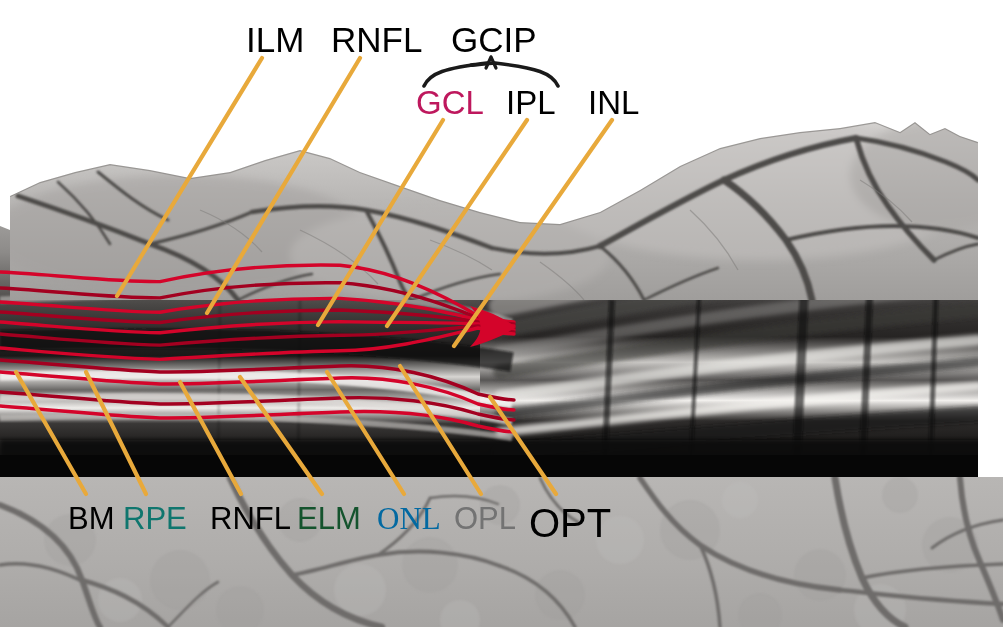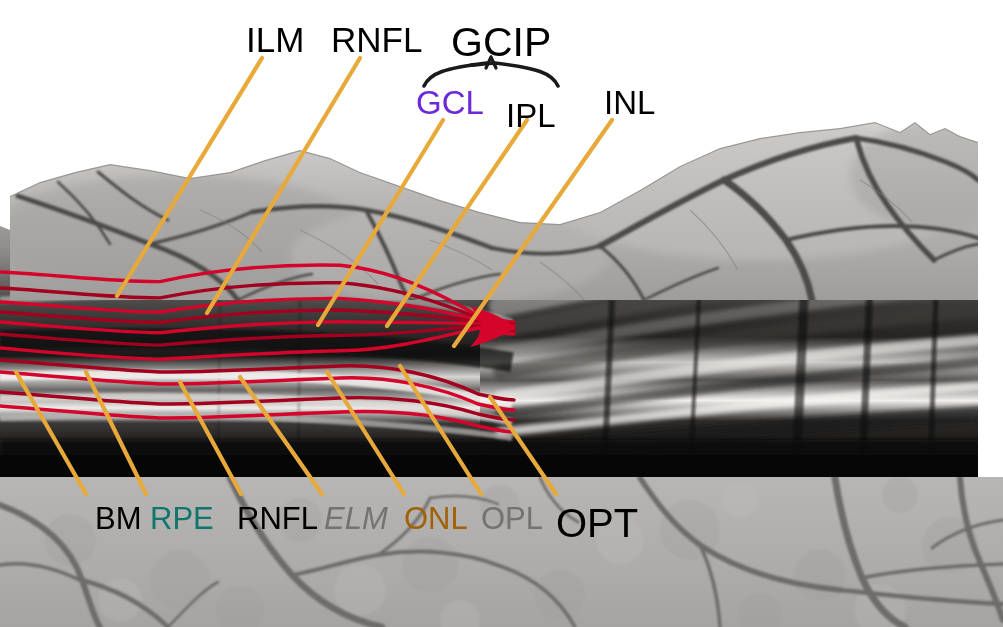--- a/index.html
+++ b/index.html
@@ -3,21 +3,21 @@
 <meta charset="utf-8">
 <style>
   html,body{margin:0;padding:0;background:#fff;}
   body{width:1003px;height:627px;overflow:hidden;font-family:"Liberation Sans",sans-serif;}
   #fig{position:relative;width:1003px;height:480px;background:#ffffff;}
   #fig svg{position:absolute;left:0;top:0;}
   .lbl{position:absolute;font-family:"Liberation Sans",sans-serif;color:#000;
        white-space:nowrap;line-height:1;}
   .lbl-top{font-size:35px;}
   .lbl-mid{font-size:33px;}
-  .lbl-bot{font-size:31px;margin-left:27px;}
+  .lbl-bot{font-size:31px;}
 </style>
 </head>
 <body>
 
 <div id="fig">
 
 <svg width="1003" height="627" viewBox="0 0 1003 627">
   <defs>
 
     <linearGradient id="enfaceGrad" x1="0" y1="0" x2="0" y2="1">
@@ -308,26 +308,26 @@
    C 445,68 495,63
                                       495,63
    C 537,68 552,73 558,86"></path>
   <path d="M 491,57 L 486,68 M 491,57 L 496,68" stroke="#1a1a1a" stroke-width="3.2" fill="none" stroke-linecap="round"></path>
       </g>
 </svg>
 
 <div id="label-layer">
       <div class="lbl lbl-top" style="left: 246px; top: 22px; font-size: 35px; color: rgb(0, 0, 0);">ILM</div>
       <div class="lbl lbl-top" style="left: 331px; top: 22px; font-size: 35px; color: rgb(0, 0, 0);">RNFL</div>
-      <div class="lbl lbl-top" style="left: 451px; top: 22px; font-size: 41px; color: rgb(0, 0, 0);">GCIP</div>
-      <div class="lbl lbl-mid" style="left: 416px; top: 86px; font-size: 33px; color: #6d28d9;">GCL</div>
-      <div class="lbl lbl-mid" style="left: 506px; top: 86px; font-size: 33px; color: rgb(0, 0, 0); margin-top: 13px;">IPL</div>
-      <div class="lbl lbl-mid" style="left: 588px; top: 86px; font-size: 33px; color: rgb(0, 0, 0); margin-left: 16px;">INL</div>
+      <div class="lbl lbl-top" style="left: 451px; top: 22px; font-size: 35px; color: rgb(0, 0, 0);">GCIP</div>
+      <div class="lbl lbl-mid" style="left: 416px; top: 86px; font-size: 33px; color: #be185d;">GCL</div>
+      <div class="lbl lbl-mid" style="left: 506px; top: 86px; font-size: 33px; color: rgb(0, 0, 0);">IPL</div>
+      <div class="lbl lbl-mid" style="left: 588px; top: 86px; font-size: 33px; color: rgb(0, 0, 0);">INL</div>
       <div class="lbl lbl-bot" style="left: 68px; top: 503px; font-size: 31px; color: rgb(0, 0, 0);">BM</div>
       <div class="lbl lbl-bot" style="left: 123px; top: 503px; font-size: 31px; color: #0f766e;">RPE</div>
       <div class="lbl lbl-bot" style="left: 210px; top: 503px; font-size: 31px; color: rgb(0, 0, 0);">RNFL</div>
-      <div class="lbl lbl-bot" style="left: 297px; top: 503px; font-size: 31px; color: #737373; font-style: italic;">ELM</div>
-      <div class="lbl lbl-bot" style="left: 377px; top: 503px; font-size: 31px; color: #a16207;">ONL</div>
+      <div class="lbl lbl-bot" style="left: 297px; top: 503px; font-size: 31px; color: #14532d;">ELM</div>
+      <div class="lbl lbl-bot" style="left: 377px; top: 503px; font-size: 31px; color: #0369a1; font-family: Liberation Serif, serif;">ONL</div>
       <div class="lbl lbl-bot" style="left: 454px; top: 503px; font-size: 31px; color: #737373;">OPL</div>
       <div class="lbl lbl-bot" style="left: 529px; top: 503px; font-size: 40px; color: rgb(0, 0, 0);">OPT</div>
     </div>
 
 </div>
 
 </body></html>

